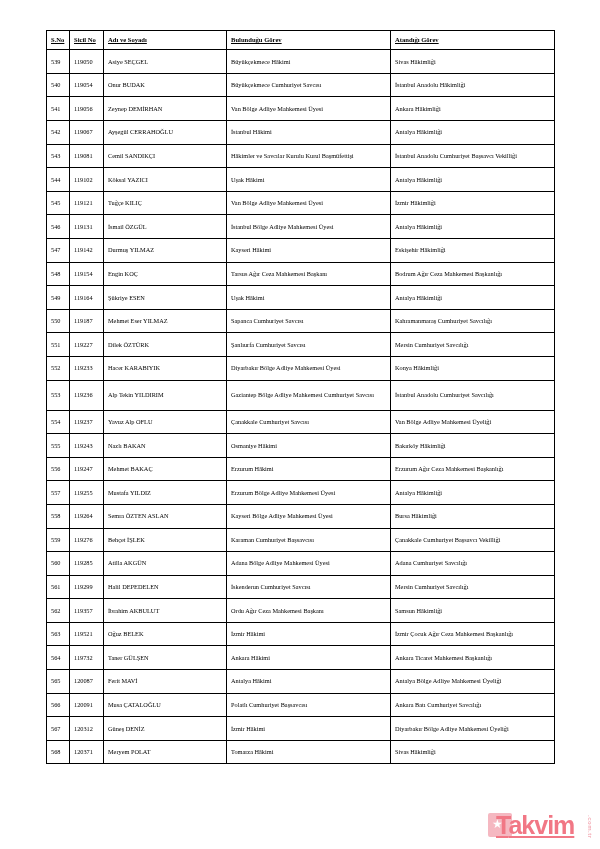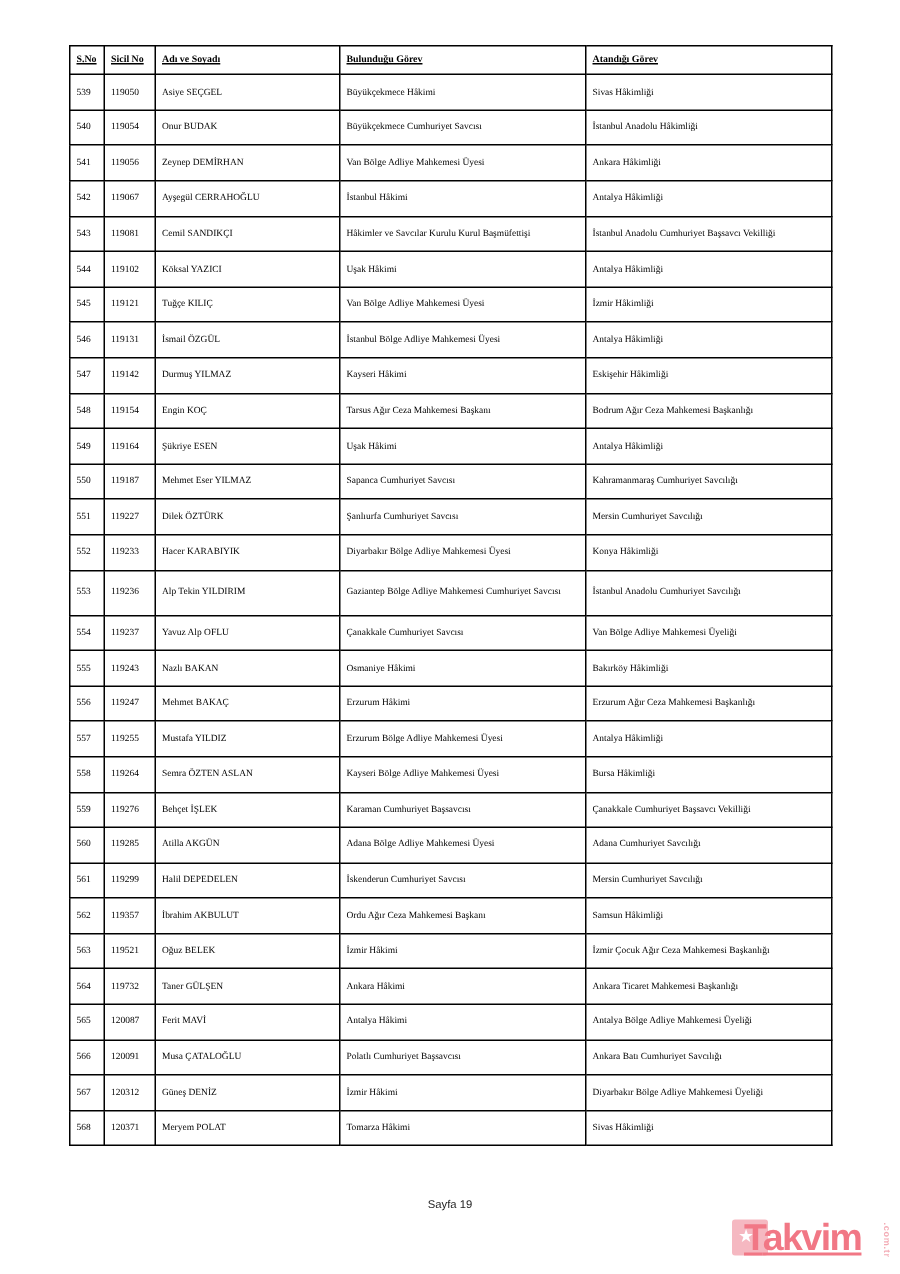--- a/index.html
+++ b/index.html
@@ -374,21 +374,20 @@
             <td class="sno">568</td>
             <td>120371</td>
             <td>Meryem POLAT</td>
             <td>Tomarza Hâkimi</td>
             <td>Sivas Hâkimliği</td>
           </tr>
         </tbody>
     </table>
   </div>
 
-  <div class="footer">Sayfa 19</div>
 
   <div class="watermark">
     <div class="wm-inner">
       <div class="wm-badge"></div>
       <div class="wm-star">★</div>
       <div class="wm-text"><span>T</span><span>akvim</span></div>
       <div class="wm-sub">.com.tr</div>
     </div>
   </div>
 

